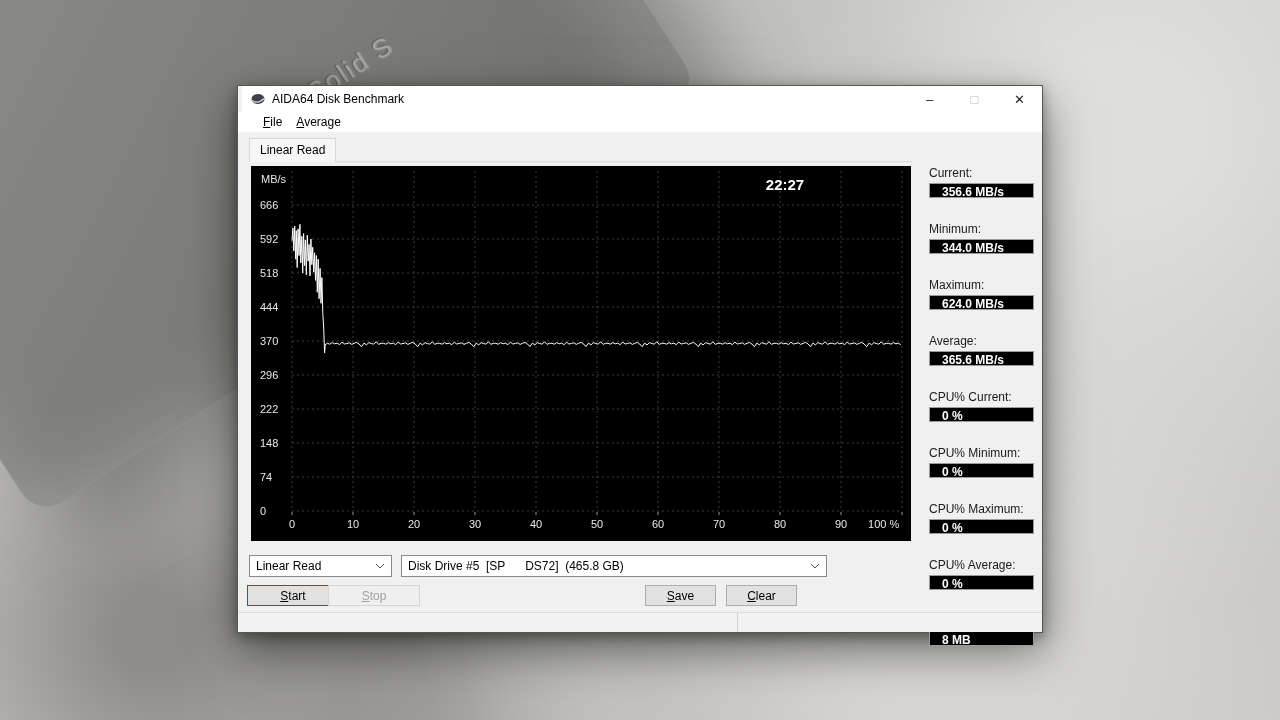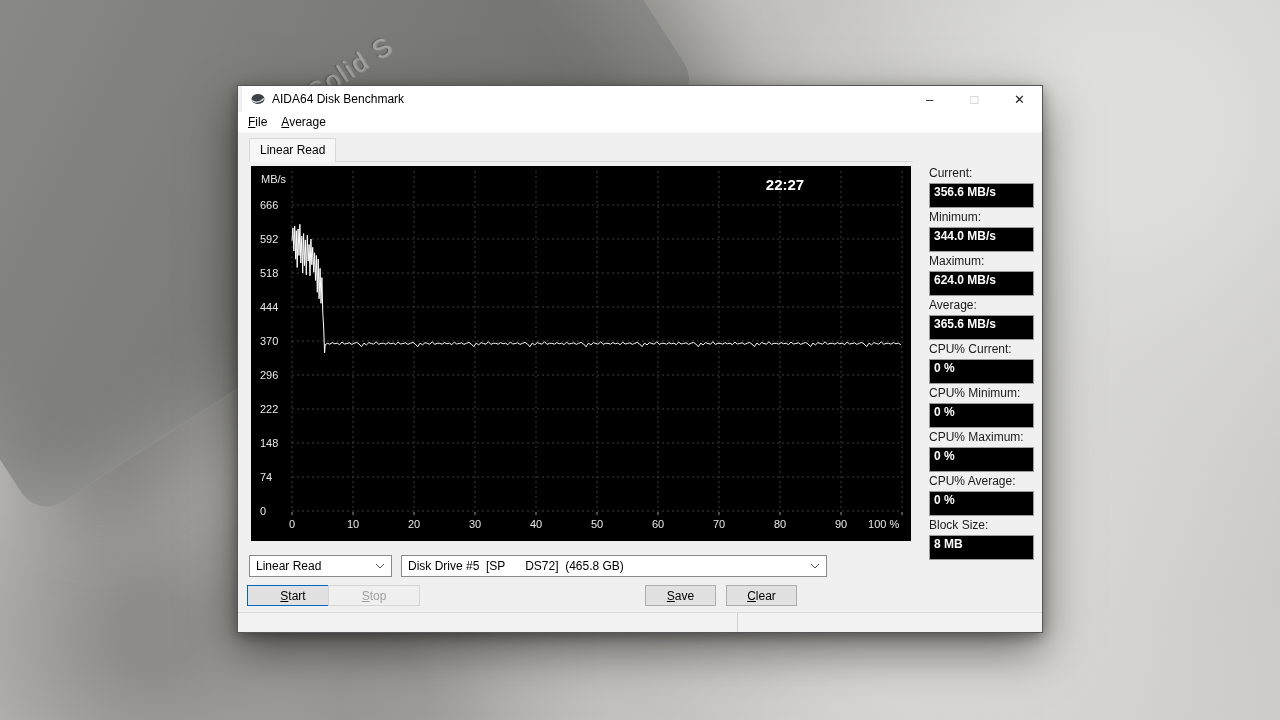--- a/index.html
+++ b/index.html
@@ -53,46 +53,46 @@
   .title-text { font-size:12px; color:#000; }
   .win-controls { margin-left:auto; display:flex; height:100%; }
   .win-btn {
     width:45px; height:100%; border:none; background:transparent;
     display:flex; align-items:center; justify-content:center;
     font-size:13px; color:#222; font-family:"Liberation Sans",sans-serif; cursor:default;
   }
   .win-btn.max { color:#b9b9b9; }
   .menubar {
     position:absolute; left:0; top:26px; right:0; height:21px; background:#ffffff;
-    display:flex; align-items:center; padding-left:3px; border-bottom:1px solid #f3f3f3;
+    display:flex; align-items:center; padding-left:18px; border-bottom:1px solid #f3f3f3;
   }
   .menu-item { padding:2px 7px; color:#000; }
   .mn { display:inline-block; }
   .mn::first-letter { text-decoration:underline; }
 
   .tabstrip { position:absolute; left:11px; top:52px; width:664px; height:24px; border-bottom:1px solid #d9d9d9; }
   .tab {
     position:absolute; left:0; top:0; height:24px; padding:4px 10px 0 10px;
     background:#f6f6f6; border:1px solid #d9d9d9; border-bottom:none; font-size:12px;
   }
 
   .chart-panel { position:absolute; left:13px; top:80px; width:660px; height:375px; background:#000; }
   .chart-panel svg { display:block; }
   .grid   { stroke:#3c3c3c; stroke-width:1; stroke-dasharray:2 3; }
   .axis-tick { stroke:#9a9a9a; stroke-width:1; }
   .trace  { stroke:#ffffff; stroke-width:1; fill:none; stroke-linejoin:round; }
   .ylab, .xlab { fill:#e8e8e8; font:11px "Liberation Sans",sans-serif; }
   .clock  { fill:#ffffff; font:bold 15px "Liberation Sans",sans-serif; }
 
   .stats-panel { position:absolute; left:691px; top:80px; width:105px; }
-  .stat-row { margin-bottom:2px; }
+  .stat-row { margin-bottom:24px; }
   .stat-label { font-size:12px; color:#1a1a1a; height:14px; margin-bottom:3px; white-space:nowrap; }
   .stat-value {
-    height:25px; background:#000; color:#fff; font-weight:bold; font-size:12px;
-    border:1px solid #9b9b9b; padding:1px 4px; line-height:15px;
+    height:15px; background:#000; color:#fff; font-weight:bold; font-size:12px;
+    border:1px solid #9b9b9b; padding:1px 12px; line-height:15px;
   }
 
   .combo {
     position:absolute; top:469px; height:22px; background:#fff; border:1px solid #8a8a8a;
     display:flex; align-items:center; padding:0 6px; cursor:default;
   }
   .combo-text { flex:1; white-space:pre; overflow:hidden; font-size:12px; }
   .combo .chev { margin-left:4px; display:flex; }
   .combo.test  { left:11px;  width:143px; }
   .combo.drive { left:163px; width:426px; }

